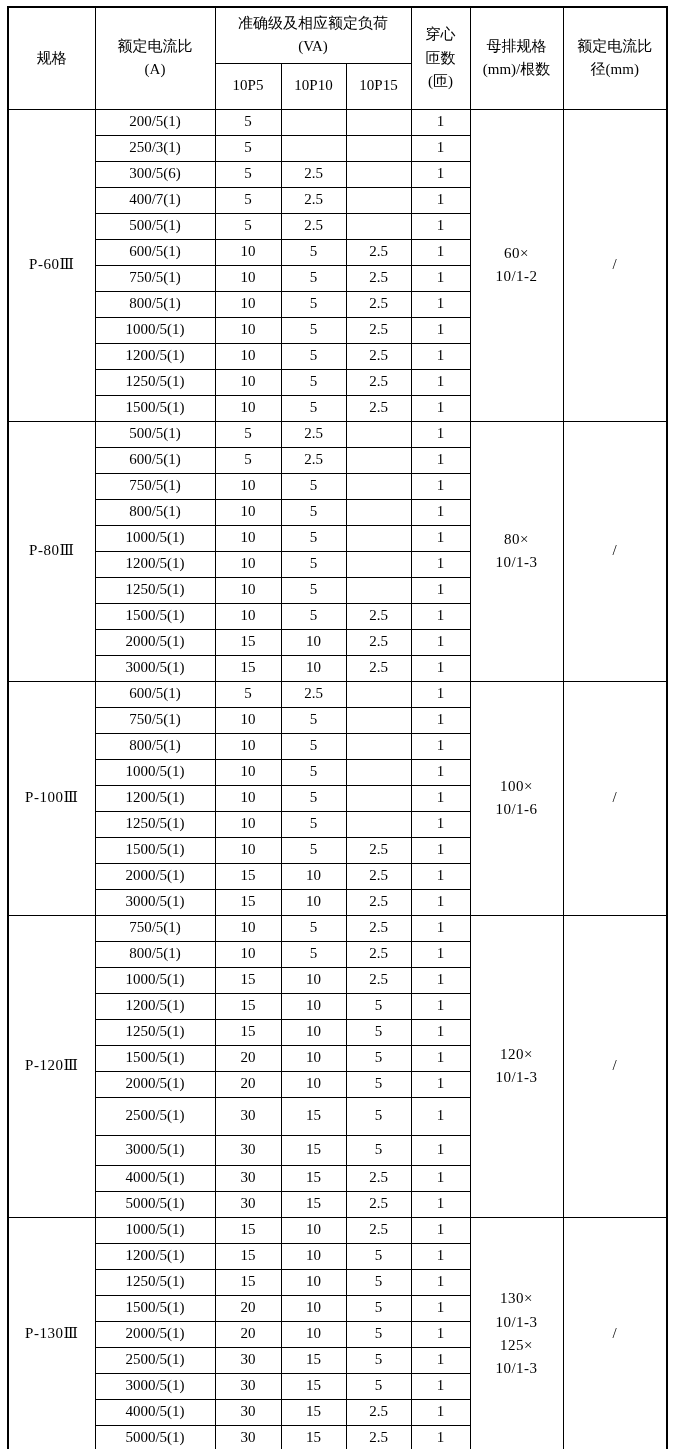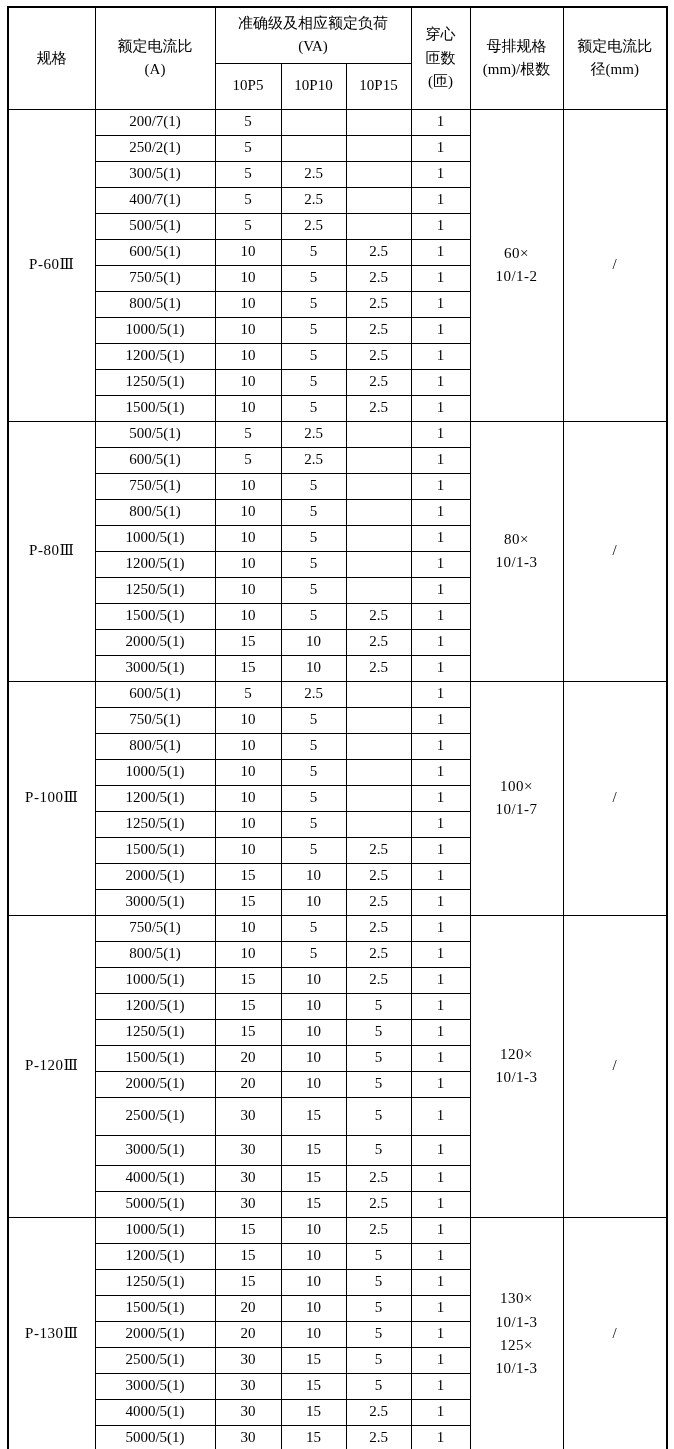--- a/index.html
+++ b/index.html
@@ -80,38 +80,38 @@
     </tr>
     <tr class="header-row-2">
       <td>10P5</td>
       <td>10P10</td>
       <td>10P15</td>
     </tr>
   </thead>
   <tbody id="table-body">
   <tr class="data-row">
         <td class="spec-cell" rowspan="12">P-60Ⅲ</td>
-        <td>200/7(1)</td>
+        <td>200/5(1)</td>
         <td>5</td>
         <td></td>
         <td></td>
         <td>1</td>
         <td class="busbar-cell" rowspan="12">60×
 10/1-2</td>
         <td class="hole-cell" rowspan="12">/</td>
       </tr>
       <tr class="data-row">
-        <td>250/2(1)</td>
-        <td>5</td>
-        <td></td>
-        <td></td>
-        <td>1</td>
-      </tr>
-      <tr class="data-row">
-        <td>300/5(1)</td>
+        <td>250/3(1)</td>
+        <td>5</td>
+        <td></td>
+        <td></td>
+        <td>1</td>
+      </tr>
+      <tr class="data-row">
+        <td>300/5(6)</td>
         <td>5</td>
         <td>2.5</td>
         <td></td>
         <td>1</td>
       </tr>
       <tr class="data-row">
         <td>400/7(1)</td>
         <td>5</td>
         <td>2.5</td>
         <td></td>
@@ -248,21 +248,21 @@
         <td>1</td>
       </tr>
       <tr class="data-row">
         <td class="spec-cell" rowspan="9">P-100Ⅲ</td>
         <td>600/5(1)</td>
         <td>5</td>
         <td>2.5</td>
         <td></td>
         <td>1</td>
         <td class="busbar-cell" rowspan="9">100×
-10/1-7</td>
+10/1-6</td>
         <td class="hole-cell" rowspan="9">/</td>
       </tr>
       <tr class="data-row">
         <td>750/5(1)</td>
         <td>10</td>
         <td>5</td>
         <td></td>
         <td>1</td>
       </tr>
       <tr class="data-row">

